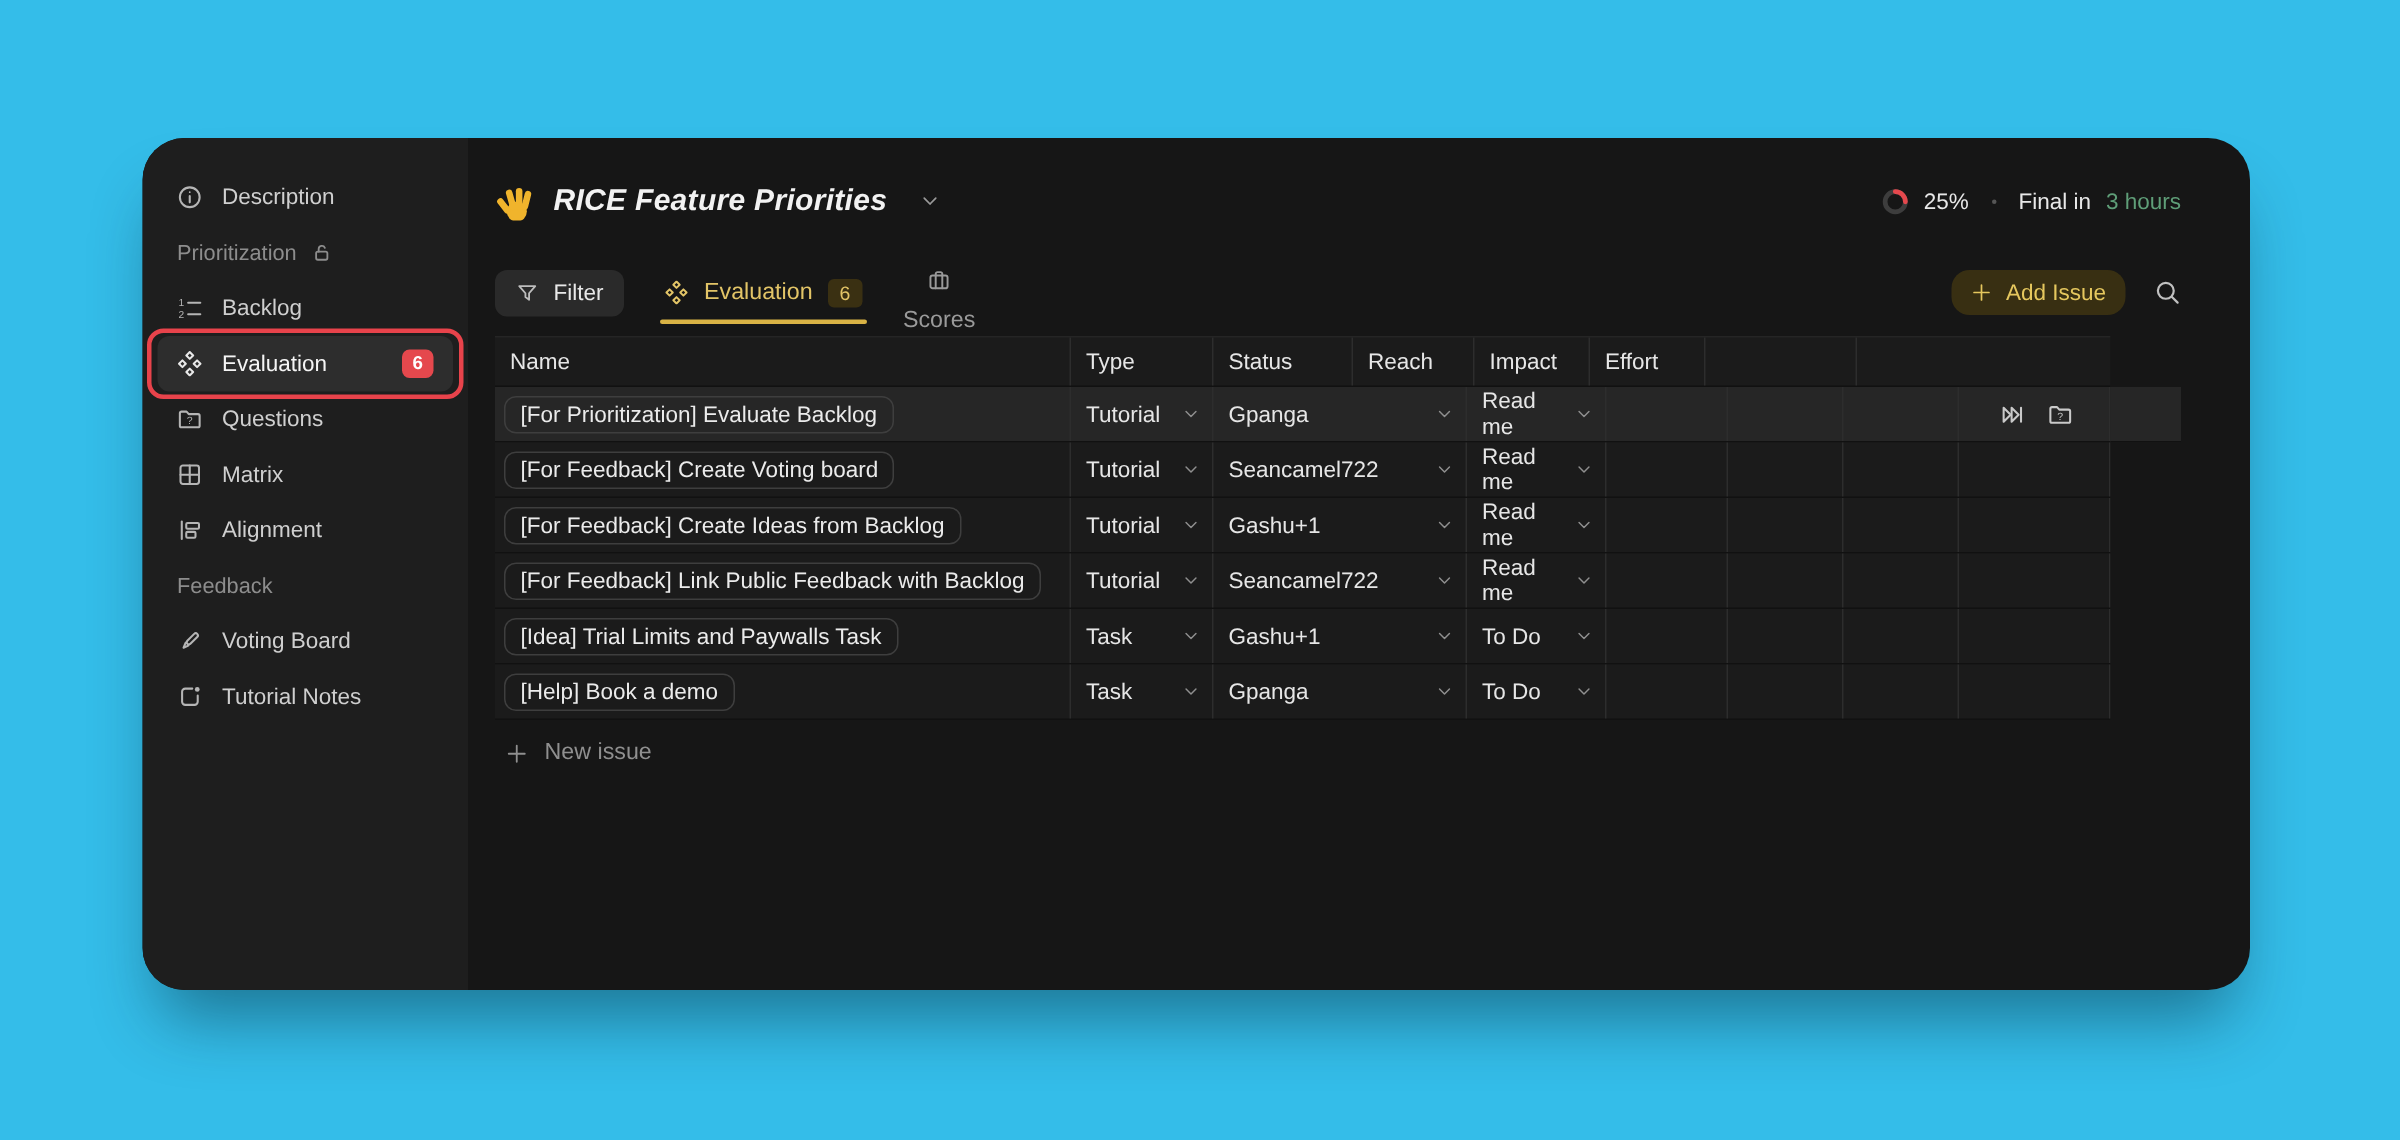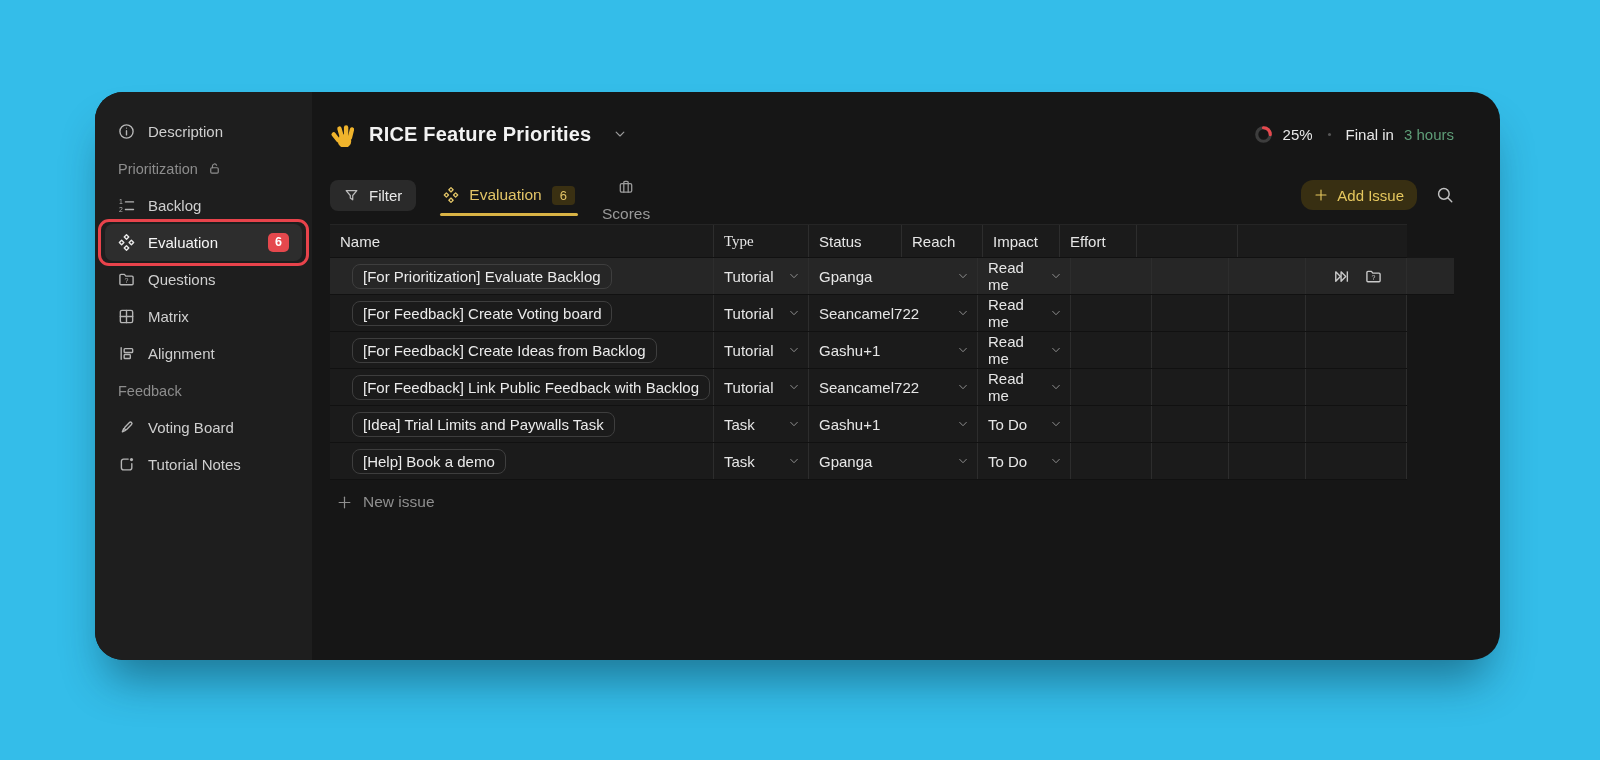--- a/index.html
+++ b/index.html
@@ -25,21 +25,21 @@
   .s-section { display:flex; align-items:center; gap:9px; height:37px; padding:0 23px;
                color:#8d8d8d; font-size:14.5px; }
   .s-section .ic { width:15px; height:15px; color:#8d8d8d; }
   .s-badge { margin-left:auto; background:#e5484d; color:#fff; font-size:12.5px; font-weight:700;
              padding:2px 7px; border-radius:5px; line-height:1.25; }
 
   
   .main { flex:1; padding:24px 46px 0 18px; display:flex; flex-direction:column; min-width:0; }
 
   .title-row { display:flex; align-items:center; height:36px; }
-  .t-left { display:flex; align-items:center; gap:14px; }
+  .t-left { display:flex; align-items:center; gap:14px;font-style:italic; }
   .hand { width:25px; height:25px; }
   .title { font-size:20px; font-weight:700; color:#f2f2f2; letter-spacing:.2px; cursor:pointer; }
   .t-chevron { color:#9a9a9a; width:14px; height:14px; margin-left:8px; cursor:pointer; }
   .t-right { margin-left:auto; display:flex; align-items:center; gap:10px; font-size:15px; color:#e8e8e8; }
   .dotsep { width:3px; height:3px; border-radius:50%; background:#565656; margin:0 5px; }
   .final-val { color:#5f9e78; }
 
   .toolbar { display:flex; align-items:center; margin-top:27px; height:32px; }
   .filter-btn { display:flex; gap:10px; align-items:center; background:#2a2a2a; border-radius:8px;
                 padding:0 14px; height:31px; color:#e8e8e8; font-size:15px; cursor:pointer; }
@@ -61,21 +61,21 @@
   .tbl { margin-top:13px; }
   .trow { display:flex; }
   .row-main { display:flex; width:1077px; background:#1b1b1b; border-bottom:1px solid #111111; }
   .thead .row-main { border-top:1px solid #252525; color:#979797; font-size:15px; }
   .thead .cell { height:32px; }
   .cell { display:flex; align-items:center; border-right:1px solid #2d2d2d; padding:0 8px 0 10px;
           height:36px; font-size:15px; color:#e6e6e6; overflow:hidden; }
   .filler { flex:1; background:#161616; }
   .trow.hl .row-main { background:#262626; }
   .trow.hl .filler { background:#262626; border-bottom:1px solid #111111; }
-  .cell-name { padding-left:22px; }
+  .cell-name { padding-left:6px; }
   .pill { border:1px solid #3e3e3e; border-radius:8px; padding:3px 10px; font-size:15px;
           color:#ebebeb; white-space:nowrap; cursor:pointer; }
   .dd { justify-content:space-between; cursor:pointer; }
   .dd .ic { width:12px; height:12px; color:#8f8f8f; flex-shrink:0; margin-left:4px; }
   .cell-actions { justify-content:center; gap:15px; color:#c9c9c9; }
   .cell-actions .ic { width:17px; height:17px; cursor:pointer; }
   .new-issue { display:flex; align-items:center; gap:11px; color:#8f8f8f; font-size:15.5px;
                margin-top:13px; padding-left:7px; cursor:pointer; width:fit-content; }
   .new-issue .ic { width:15px; height:15px; }
 </style>
@@ -265,21 +265,21 @@
               <circle cx="7" cy="7" r="4.7"></circle>
               <line x1="10.5" y1="10.5" x2="14" y2="14"></line>
             </svg>
           </span>
       </div>
 
       <div class="tbl">
         <div class="trow thead" id="thead">
             <div class="row-main">
               <div class="cell" style="width: 384px;">Name</div>
-              <div class="cell" style="width: 95px; font-family: Liberation Serif, serif;">Type</div>
+              <div class="cell" style="width: 95px;">Type</div>
               <div class="cell" style="width: 93px;">Status</div>
               <div class="cell" style="width: 81px;">Reach</div>
               <div class="cell" style="width: 77px;">Impact</div>
               <div class="cell" style="width: 77px;">Effort</div>
               <div class="cell" style="width: 101px;"></div>
             </div>
             <div class="filler"></div>
           </div>
         <div id="tbody">
             <div class="trow hl">

